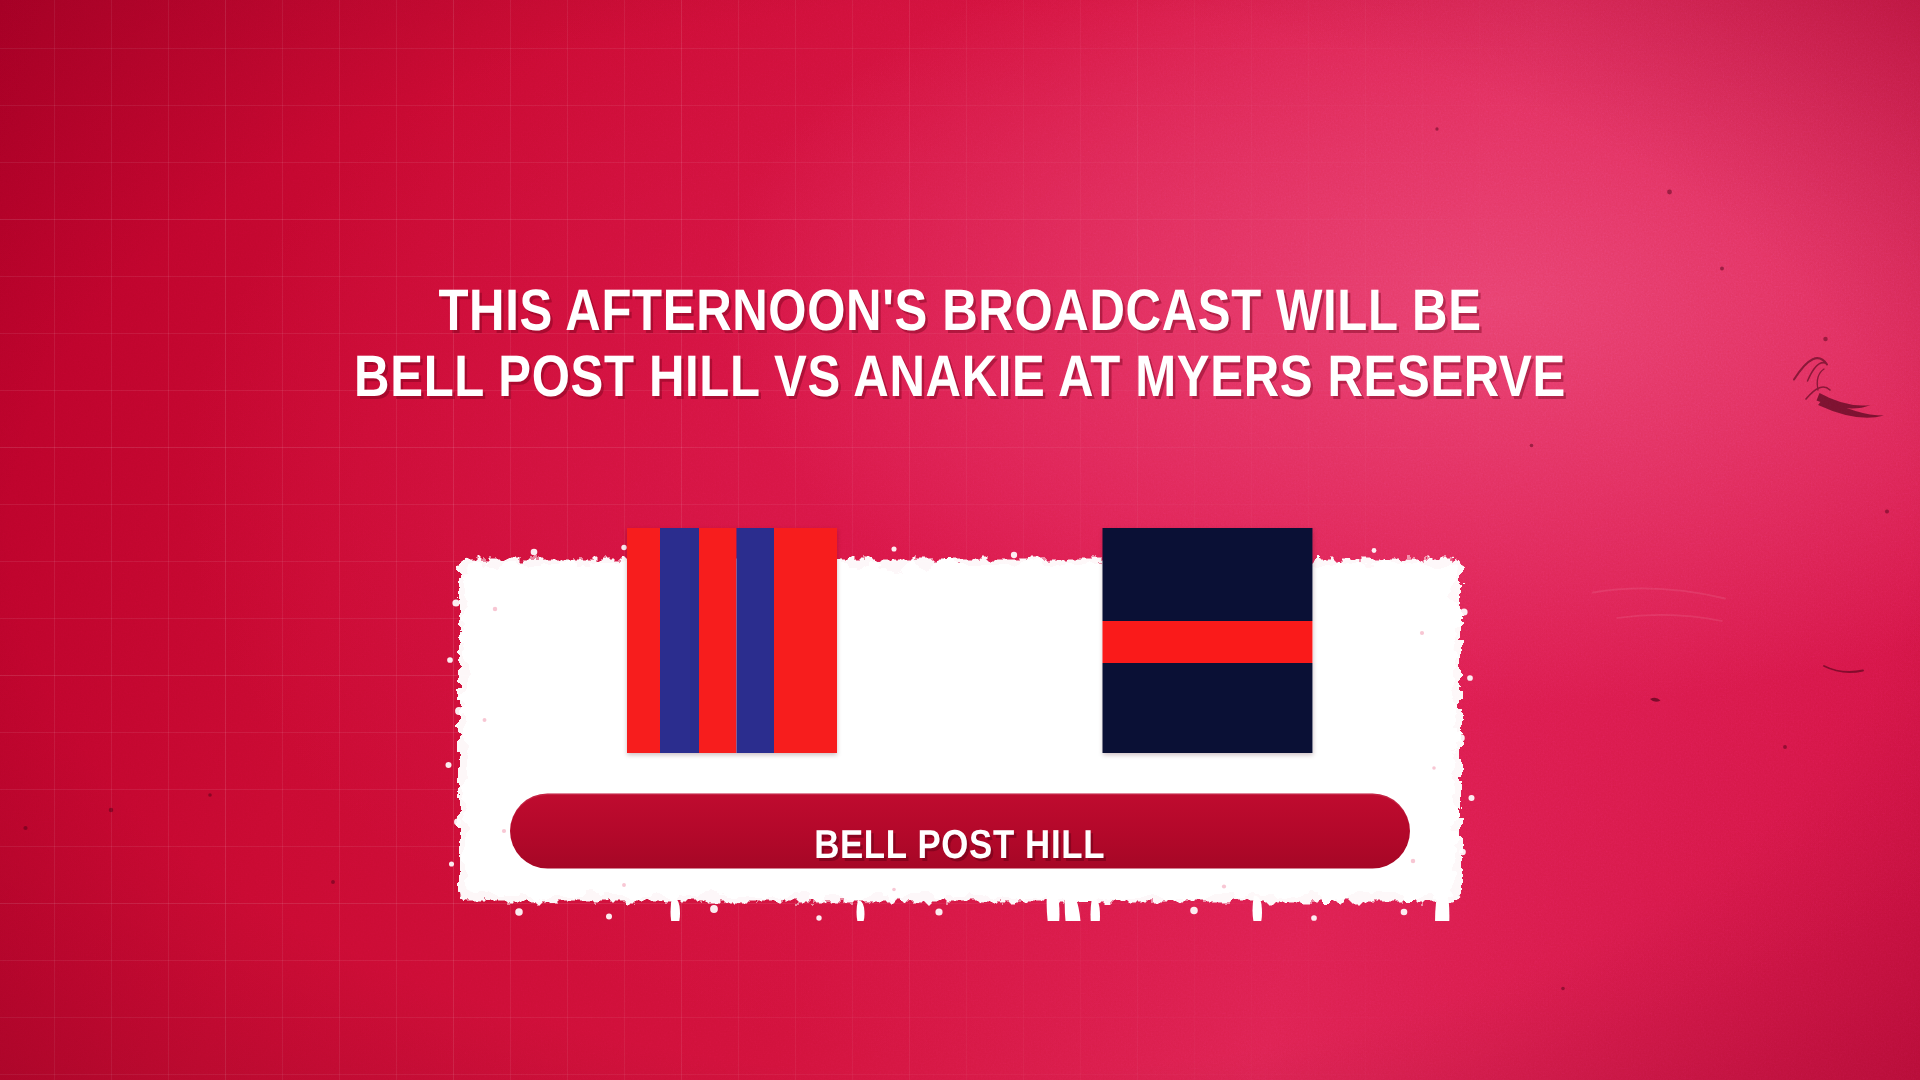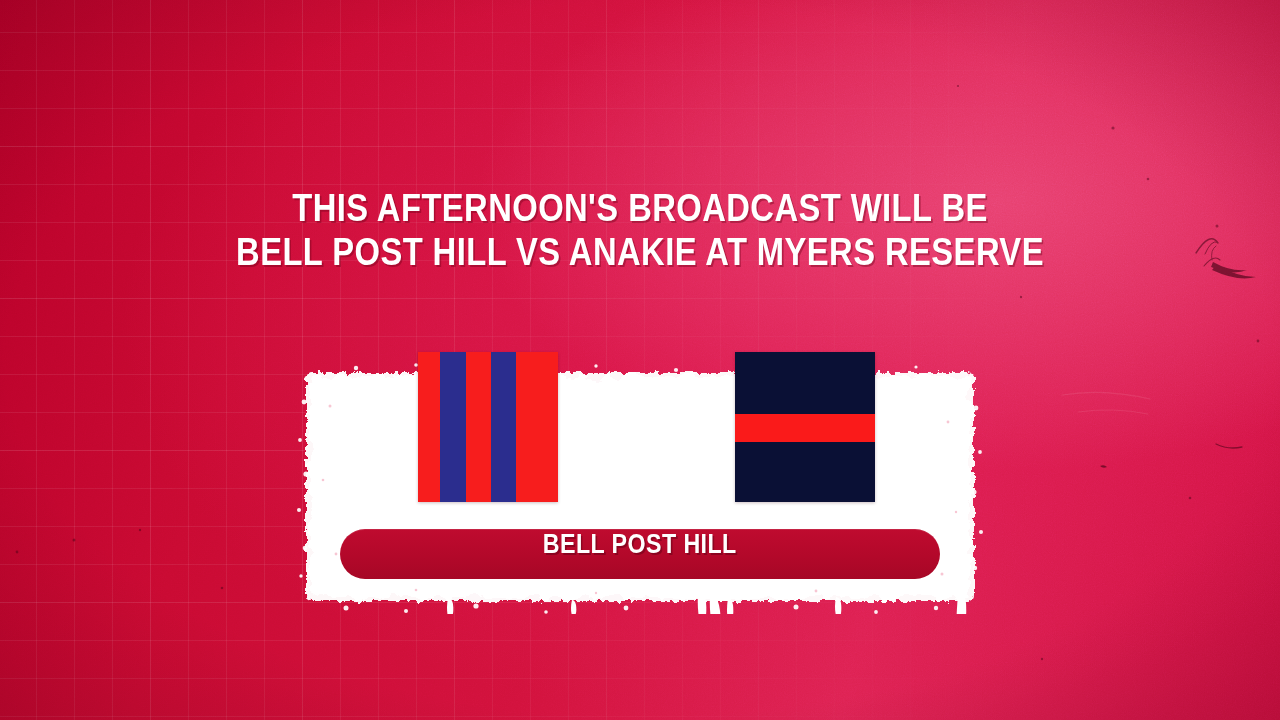--- a/index.html
+++ b/index.html
@@ -164,21 +164,21 @@
     width: 600px;
     display: flex;
     gap: 14px;
   }
   .pill {
     flex: 1 1 0;
     height: 50px;
     border-radius: 25px;
     background: linear-gradient(180deg, #bf0b2f 0%, #b3082a 55%, #a60726 100%);
     display: flex;
-    align-items: flex-start;
+    align-items: flex-end;
     justify-content: center;
     box-shadow: inset 0 1px 0 rgba(255,255,255,0.10);
   }
   .pill-label {
     color: #ffffff;
     font-family: "Liberation Sans Narrow", "Liberation Sans", sans-serif;
     font-weight: 700;
     font-size: 27px;
     letter-spacing: 0.5px;
     text-transform: uppercase;

